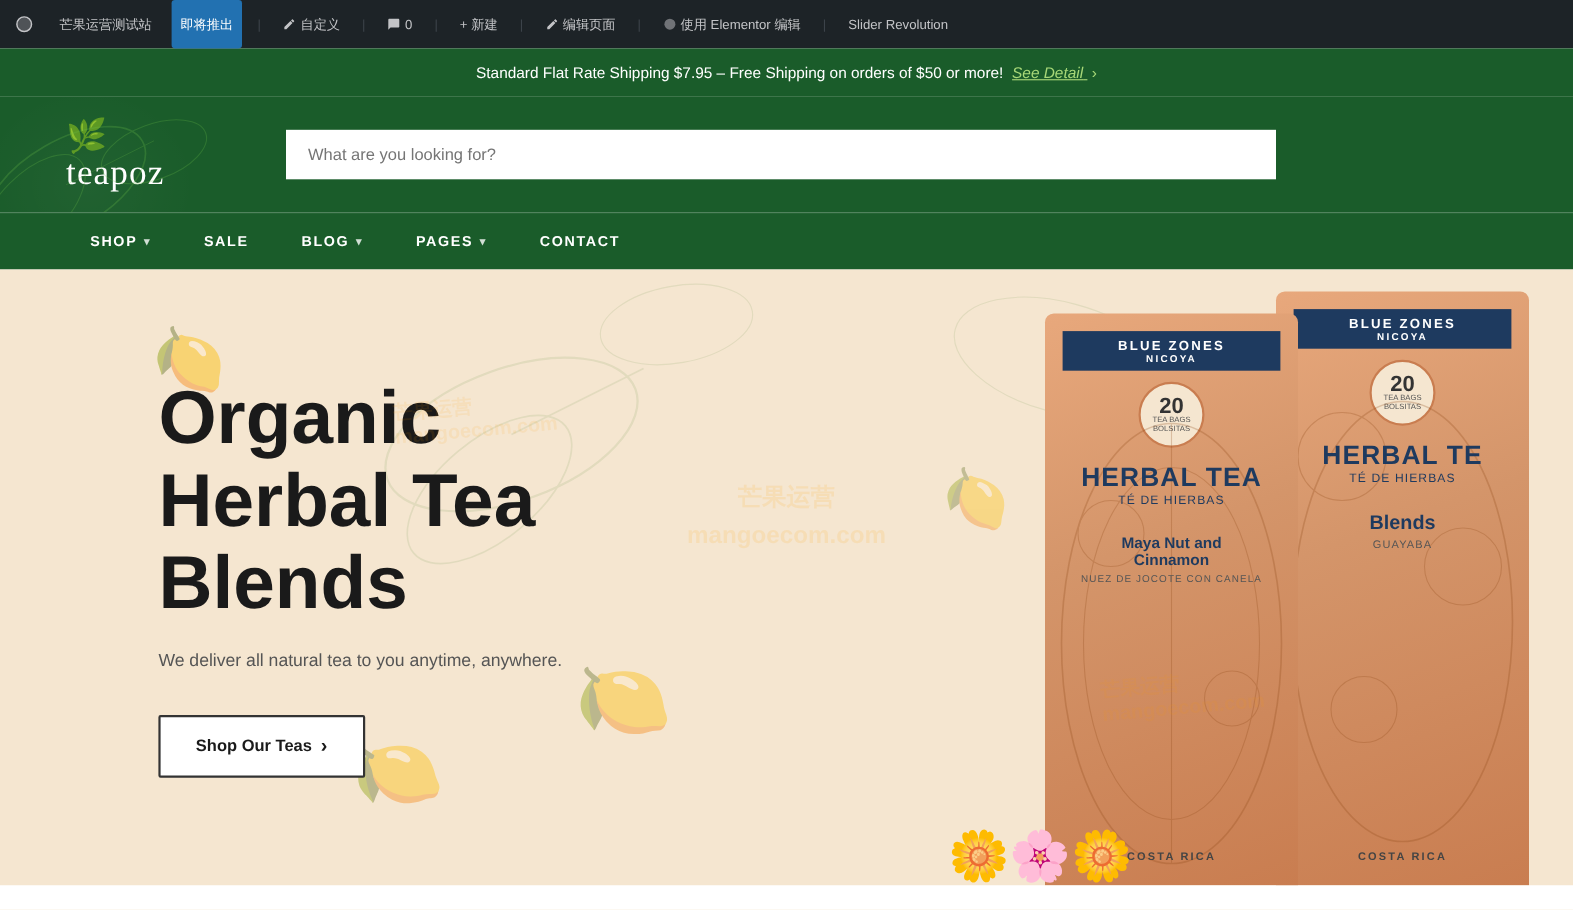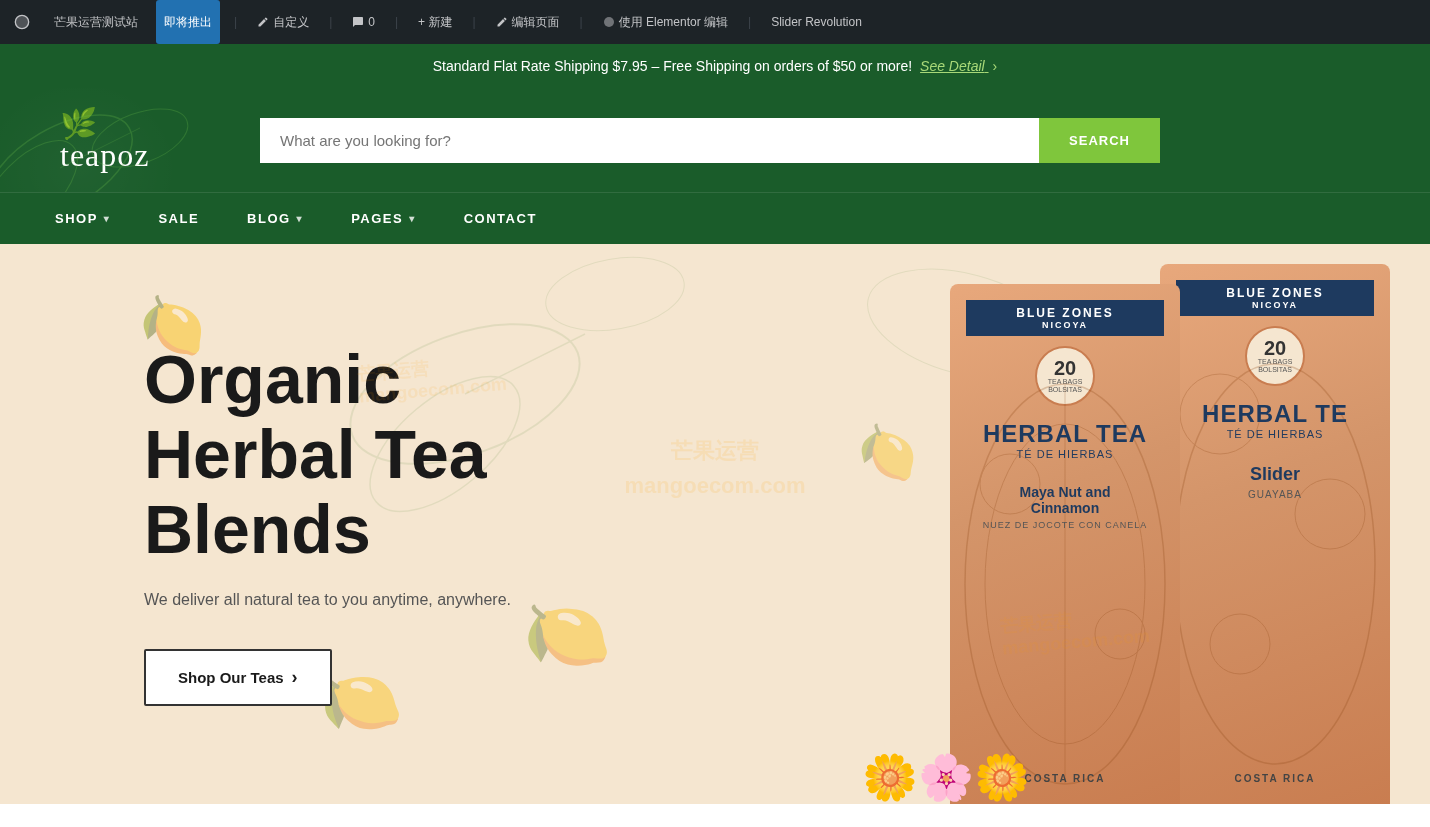--- a/index.html
+++ b/index.html
@@ -108,21 +108,21 @@
       font-weight: bold;
       letter-spacing: 1px;
       cursor: pointer;
       white-space: nowrap;
     }
 
     
     .site-nav {
       background: #1a5c2a;
       border-top: 1px solid rgba(255,255,255,0.1);
-      padding: 0 31px;
+      padding: 0 58px;
       display: flex;
       align-items: center;
       gap: 0;
     }
     .nav-item {
       color: #fff;
       font-size: 13px;
       font-weight: bold;
       letter-spacing: 1.5px;
       text-transform: uppercase;
@@ -266,23 +266,20 @@
 
   <div class="logo-wrap">
     <div class="logo-icon">
       <span style="font-size:30px; color:#6dbf4a;">🌿</span>
     </div>
     <div class="logo-text">teapoz</div>
   </div>
 
   <div class="search-wrap">
     <input type="text" class="search-input" placeholder="What are you looking for?" style="">
-    <button class="search-btn">
-      <span>SEARCH</span>
-    </button>
   </div>
 </div>
 
 <nav class="site-nav">
   <div class="nav-item">
     <span>SHOP</span>
     <span class="nav-arrow">▾</span>
   </div>
   <div class="nav-item">
     <span>SALE</span>
@@ -364,21 +361,21 @@
         <div style="font-size:9px;letter-spacing:2px;">NICOYA</div>
       </div>
       <div style="width:60px;height:60px;border-radius:50%;background:#f5e6d0;border:2px solid #c97d50;display:flex;align-items:center;justify-content:center;flex-direction:column;margin:6px auto;">
         <span style="font-size:20px;font-weight:bold;color:#333;line-height:1;">20</span>
         <span style="font-size:7px;color:#555;text-align:center;line-height:1.2;">TEA BAGS<br>BOLSITAS</span>
       </div>
       <div style="color:#1e3a5f;font-size:24px;font-weight:bold;text-align:center;text-transform:uppercase;letter-spacing:1px;margin:8px 0 4px;position:relative;z-index:2;">
         <div>HERBAL TE</div>
         <div style="font-size:11px;letter-spacing:1px;font-weight:normal;">TÉ DE HIERBAS</div>
       </div>
-      <div style="color:#1e3a5f;font-size:18px;font-weight:bold;text-align:center;margin-top:20px;position:relative;z-index:2;">Slider</div>
+      <div style="color:#1e3a5f;font-size:18px;font-weight:bold;text-align:center;margin-top:20px;position:relative;z-index:2;">Blends</div>
       <div style="color:#555;font-size:10px;text-align:center;text-transform:uppercase;letter-spacing:1px;margin-top:4px;position:relative;z-index:2;">GUAYABA</div>
       <div style="position:absolute;bottom:20px;color:#444;font-size:10px;letter-spacing:2px;font-weight:bold;">COSTA RICA</div>
     </div>
 
     <div style="position:absolute;bottom:0;right:400px;font-size:45px;z-index:3;pointer-events:none;">🌼🌸🌼</div>
   </div>
 
   <div style="position:absolute;top:40%;left:50%;transform:translate(-50%,-50%);color:rgba(255,160,0,0.13);font-size:22px;font-weight:bold;white-space:nowrap;pointer-events:none;z-index:10;text-align:center;line-height:1.6;">
     芒果运营<br>mangoecom.com
   </div>

